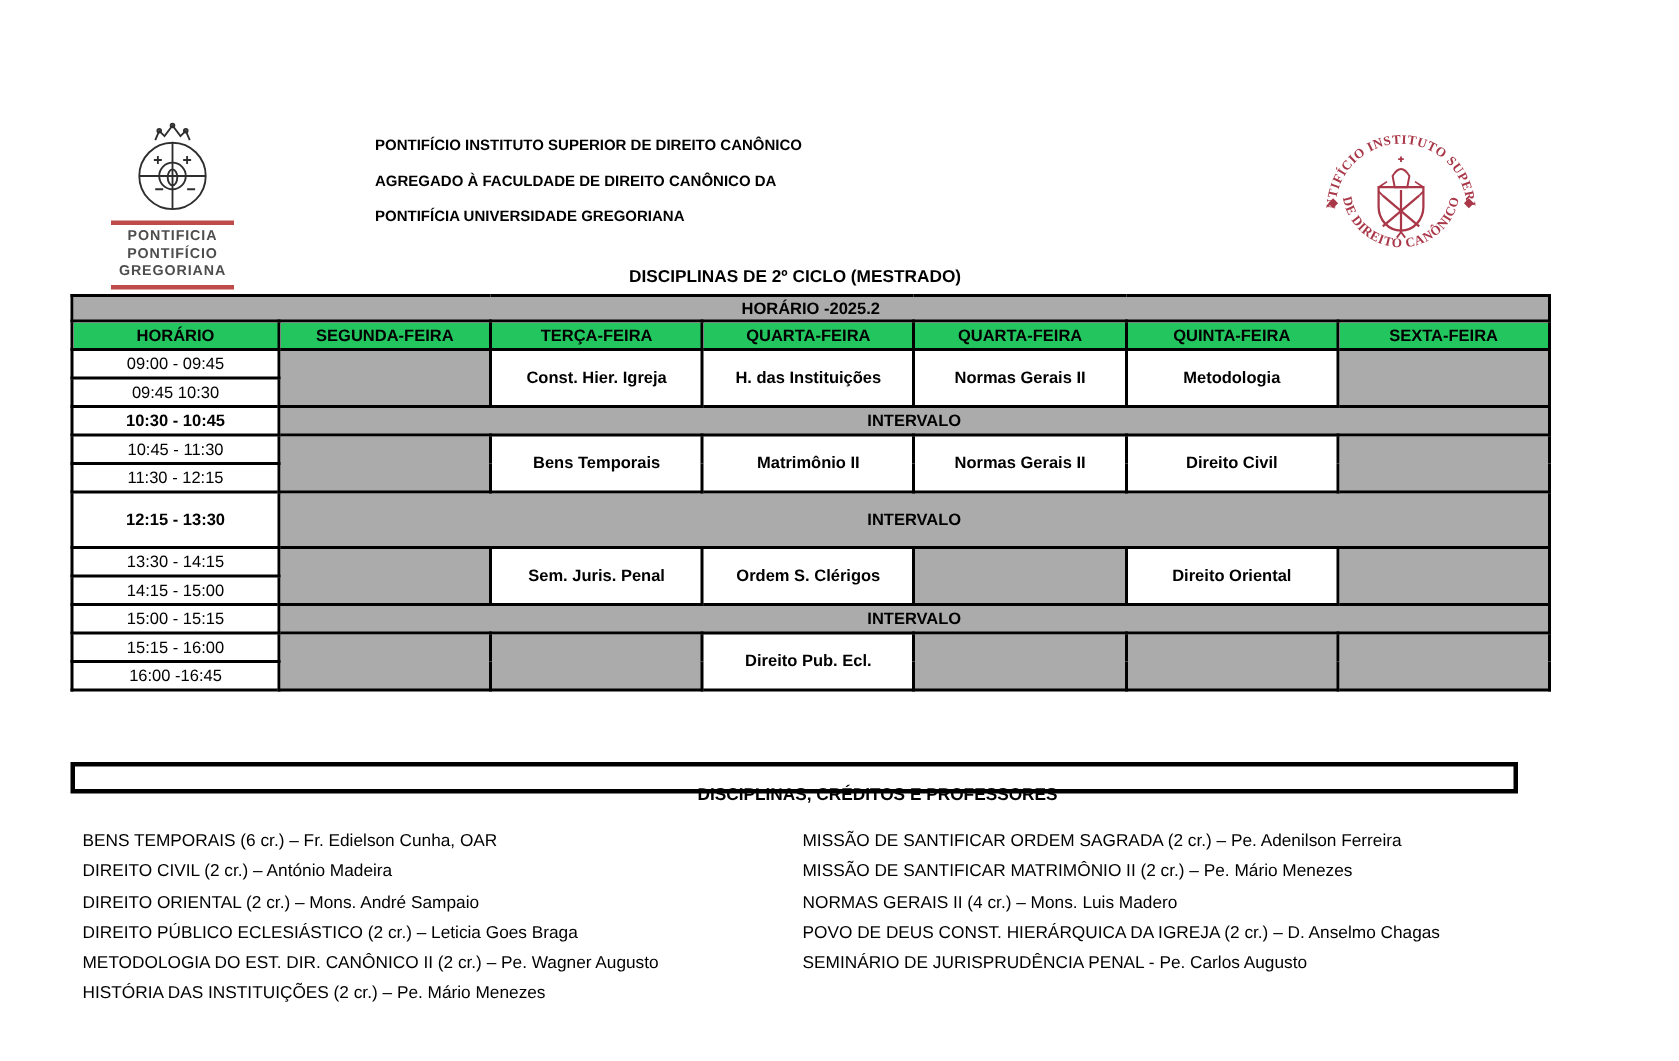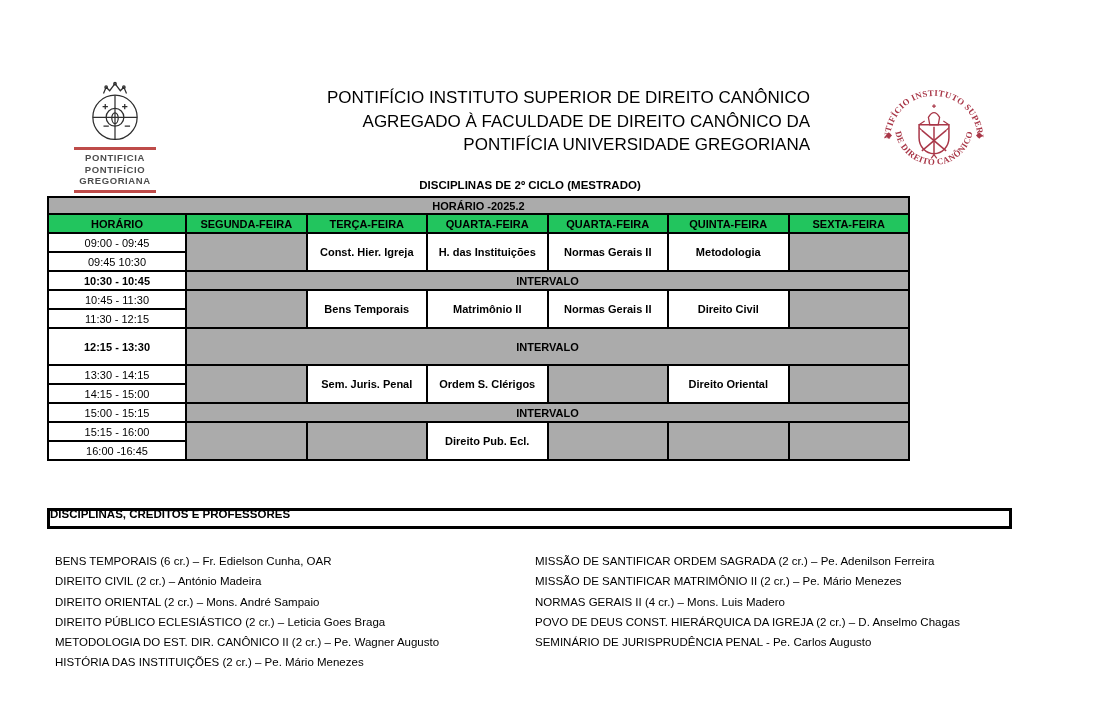--- a/index.html
+++ b/index.html
@@ -9,45 +9,45 @@
     font-family:"Liberation Sans", sans-serif; color:#000; overflow:hidden;
   }
 
   
   .left-logo { position:absolute; left:74px; top:80px; width:82px; text-align:center; }
   .left-logo svg { display:block; margin:0 auto; }
   .left-logo .red-rule { height:3px; background:#BE4B49; margin:3px 0 2px 0; }
   .left-logo .caption { font-size:9.5px; font-weight:bold; color:#4d4d4d; letter-spacing:0.6px; line-height:11.5px; }
 
   
-  .header-titles { position:absolute; left:250px; top:86px; width:560px; text-align:right;
-    font-weight:normal; font-size:17px; line-height:23.5px; }
+  .header-titles { position:absolute; left:250px; top:86px; width:560px; text-align:left;
+    font-weight:bold; font-size:10px; line-height:23.5px; }
   .program-title { position:absolute; left:250px; top:167px; width:560px; text-align:center;
     font-weight:bold; font-size:11.5px;margin-top:12px; }
 
   
   .seal { position:absolute; left:878px; top:80px; width:112px; height:112px; }
 
   
-  table.timetable { position:absolute; left:47px; top:196px; width:863px;
+  table.timetable { position:absolute; left:47px; top:196px; width:987px;
     border-collapse:collapse; table-layout:fixed; }
   table.timetable td, table.timetable th { border:2px solid #000; padding:0 2px; overflow:hidden; }
   .title-row td { background:#ABABAB; font-weight:bold; font-size:11px; text-align:center; height:17px; }
   .head-row th { background:#22c55e; font-weight:bold; font-size:11px; text-align:center; height:19px; }
   td.time { background:#fff; text-align:center; font-size:11px; height:19px; font-weight:normal;margin-left:36px; }
   td.time.bold { font-weight:bold; }
   td.day-gray { background:#ABABAB; }
   td.day-class { background:#fff; font-weight:bold; font-size:11px; text-align:center; border:3px solid #000; }
   td.interval-cell { background:#ABABAB; font-weight:bold; font-size:11px; text-align:center; }
   tr.tall td { height:37px; }
 
   
   .empty-box { position:absolute; left:47px; top:508px; width:965px; height:21px;
     border:3px solid #000; background:#fff; }
-  .disc-heading { position:absolute; left:50px; top:508px; width:1070px; 
+  .disc-heading { position:absolute; left:50px; top:524px; width:1070px; text-align:center;
     font-weight:bold; font-size:11.5px; }
   .disc-col { position:absolute; top:551px; font-size:11.5px; line-height:20.3px; white-space:nowrap; }
   .disc-col.left { left:55px; }
   .disc-col.right { left:535px; }
 </style>
 </head>
 <body>
 
 <div class="page">
 

